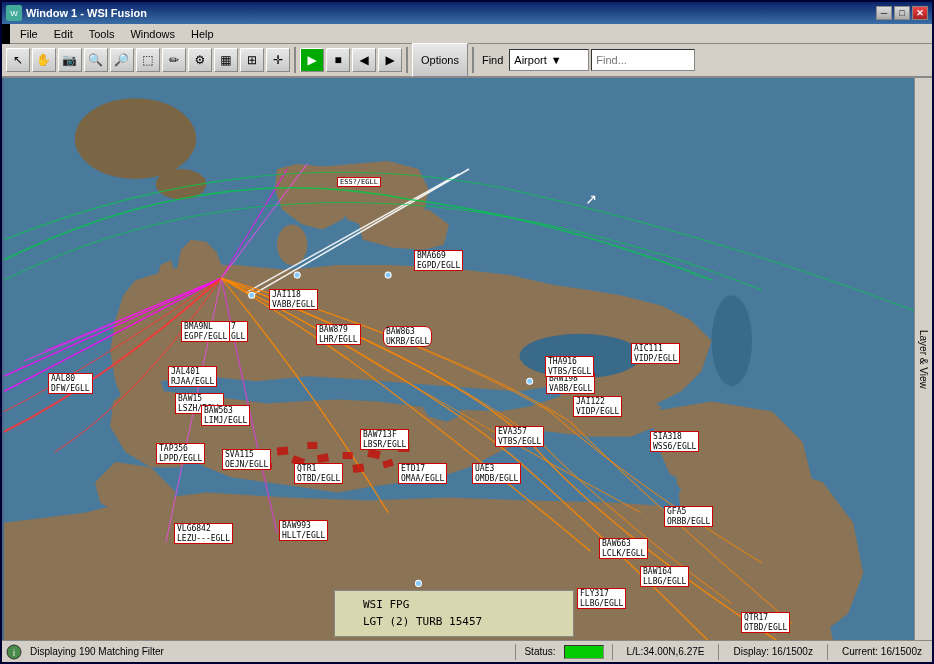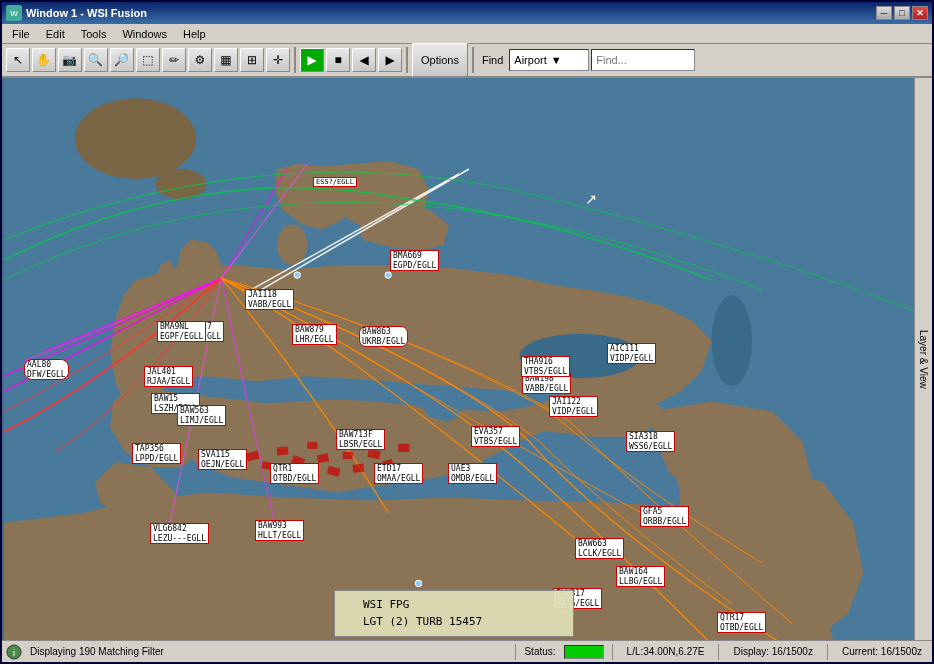--- a/index.html
+++ b/index.html
@@ -68,20 +68,21 @@
     
     
     #menu-bar {
       background: #d4d0c8;
       height: 20px;
       display: flex;
       align-items: center;
       padding: 0 2px;
       border-bottom: 1px solid #888;
       flex-shrink: 0;
+      margin-left: 8px;
     }
     
     .menu-item {
       padding: 2px 8px;
       font-size: 11px;
       color: #000;
       cursor: pointer;
     }
     
     
@@ -203,20 +204,21 @@
     .flight-label {
       position: absolute;
       background: white;
       border: 1px solid #cc0000;
       padding: 0px 2px;
       font-size: 8px;
       font-family: monospace;
       line-height: 1.2;
       color: #000;
       white-space: nowrap;
+      margin-left: 24px;
     }
     
     
     #info-box {
       position: absolute;
       background: rgba(220, 220, 180, 0.95);
       border: 1px solid #888;
       padding: 6px 10px;
       font-size: 11px;
       font-family: monospace;
@@ -429,21 +431,21 @@
       <rect x="390" y="362" width="11" height="8" fill="#cc0000" opacity="0.7"></rect>
     </svg>
 
     <div class="flight-label" style="left:311px;top:99px;font-size:7px;">ESS?/EGLL</div>
     <div class="flight-label" style="left:388px;top:172px;">BMA669<br>EGPD/EGLL</div>
     <div class="flight-label" style="left:243px;top:211px;">JAI118<br>VABB/EGLL</div>
     <div class="flight-label" style="left:173px;top:243px;">SAS1517<br>EKCH/EGLL</div>
     <div class="flight-label" style="left:290px;top:246px;">BAW879<br>LHR/EGLL</div>
     <div class="flight-label" style="left:357px;top:248px;border-radius:7px;">BAW863<br>UKRB/EGLL</div>
     <div class="flight-label" style="left:155px;top:243px;">BMA9NL<br>EGPF/EGLL</div>
-    <div class="flight-label" style="left:22px;top:281px;border-radius:8px;">AAL80<br>DFW/EGLL</div>
+    <div class="flight-label" style="left:22px;top:295px;">AAL80<br>DFW/EGLL</div>
     <div class="flight-label" style="left:142px;top:288px;">JAL401<br>RJAA/EGLL</div>
     <div class="flight-label" style="left:149px;top:315px;">BAW15<br>LSZH/EGLL</div>
     <div class="flight-label" style="left:175px;top:327px;">BAW563<br>LIMJ/EGLL</div>
     <div class="flight-label" style="left:520px;top:295px;">BAW198<br>VABB/EGLL</div>
     <div class="flight-label" style="left:519px;top:278px;">THA916<br>VTBS/EGLL</div>
     <div class="flight-label" style="left:605px;top:265px;">AIC111<br>VIDP/EGLL</div>
     <div class="flight-label" style="left:547px;top:318px;">JAI122<br>VIDP/EGLL</div>
     <div class="flight-label" style="left:624px;top:353px;">SIA318<br>WSS6/EGLL</div>
     <div class="flight-label" style="left:130px;top:365px;">TAP356<br>LPPD/EGLL</div>
     <div class="flight-label" style="left:196px;top:371px;">SVA115<br>OEJN/EGLL</div>

